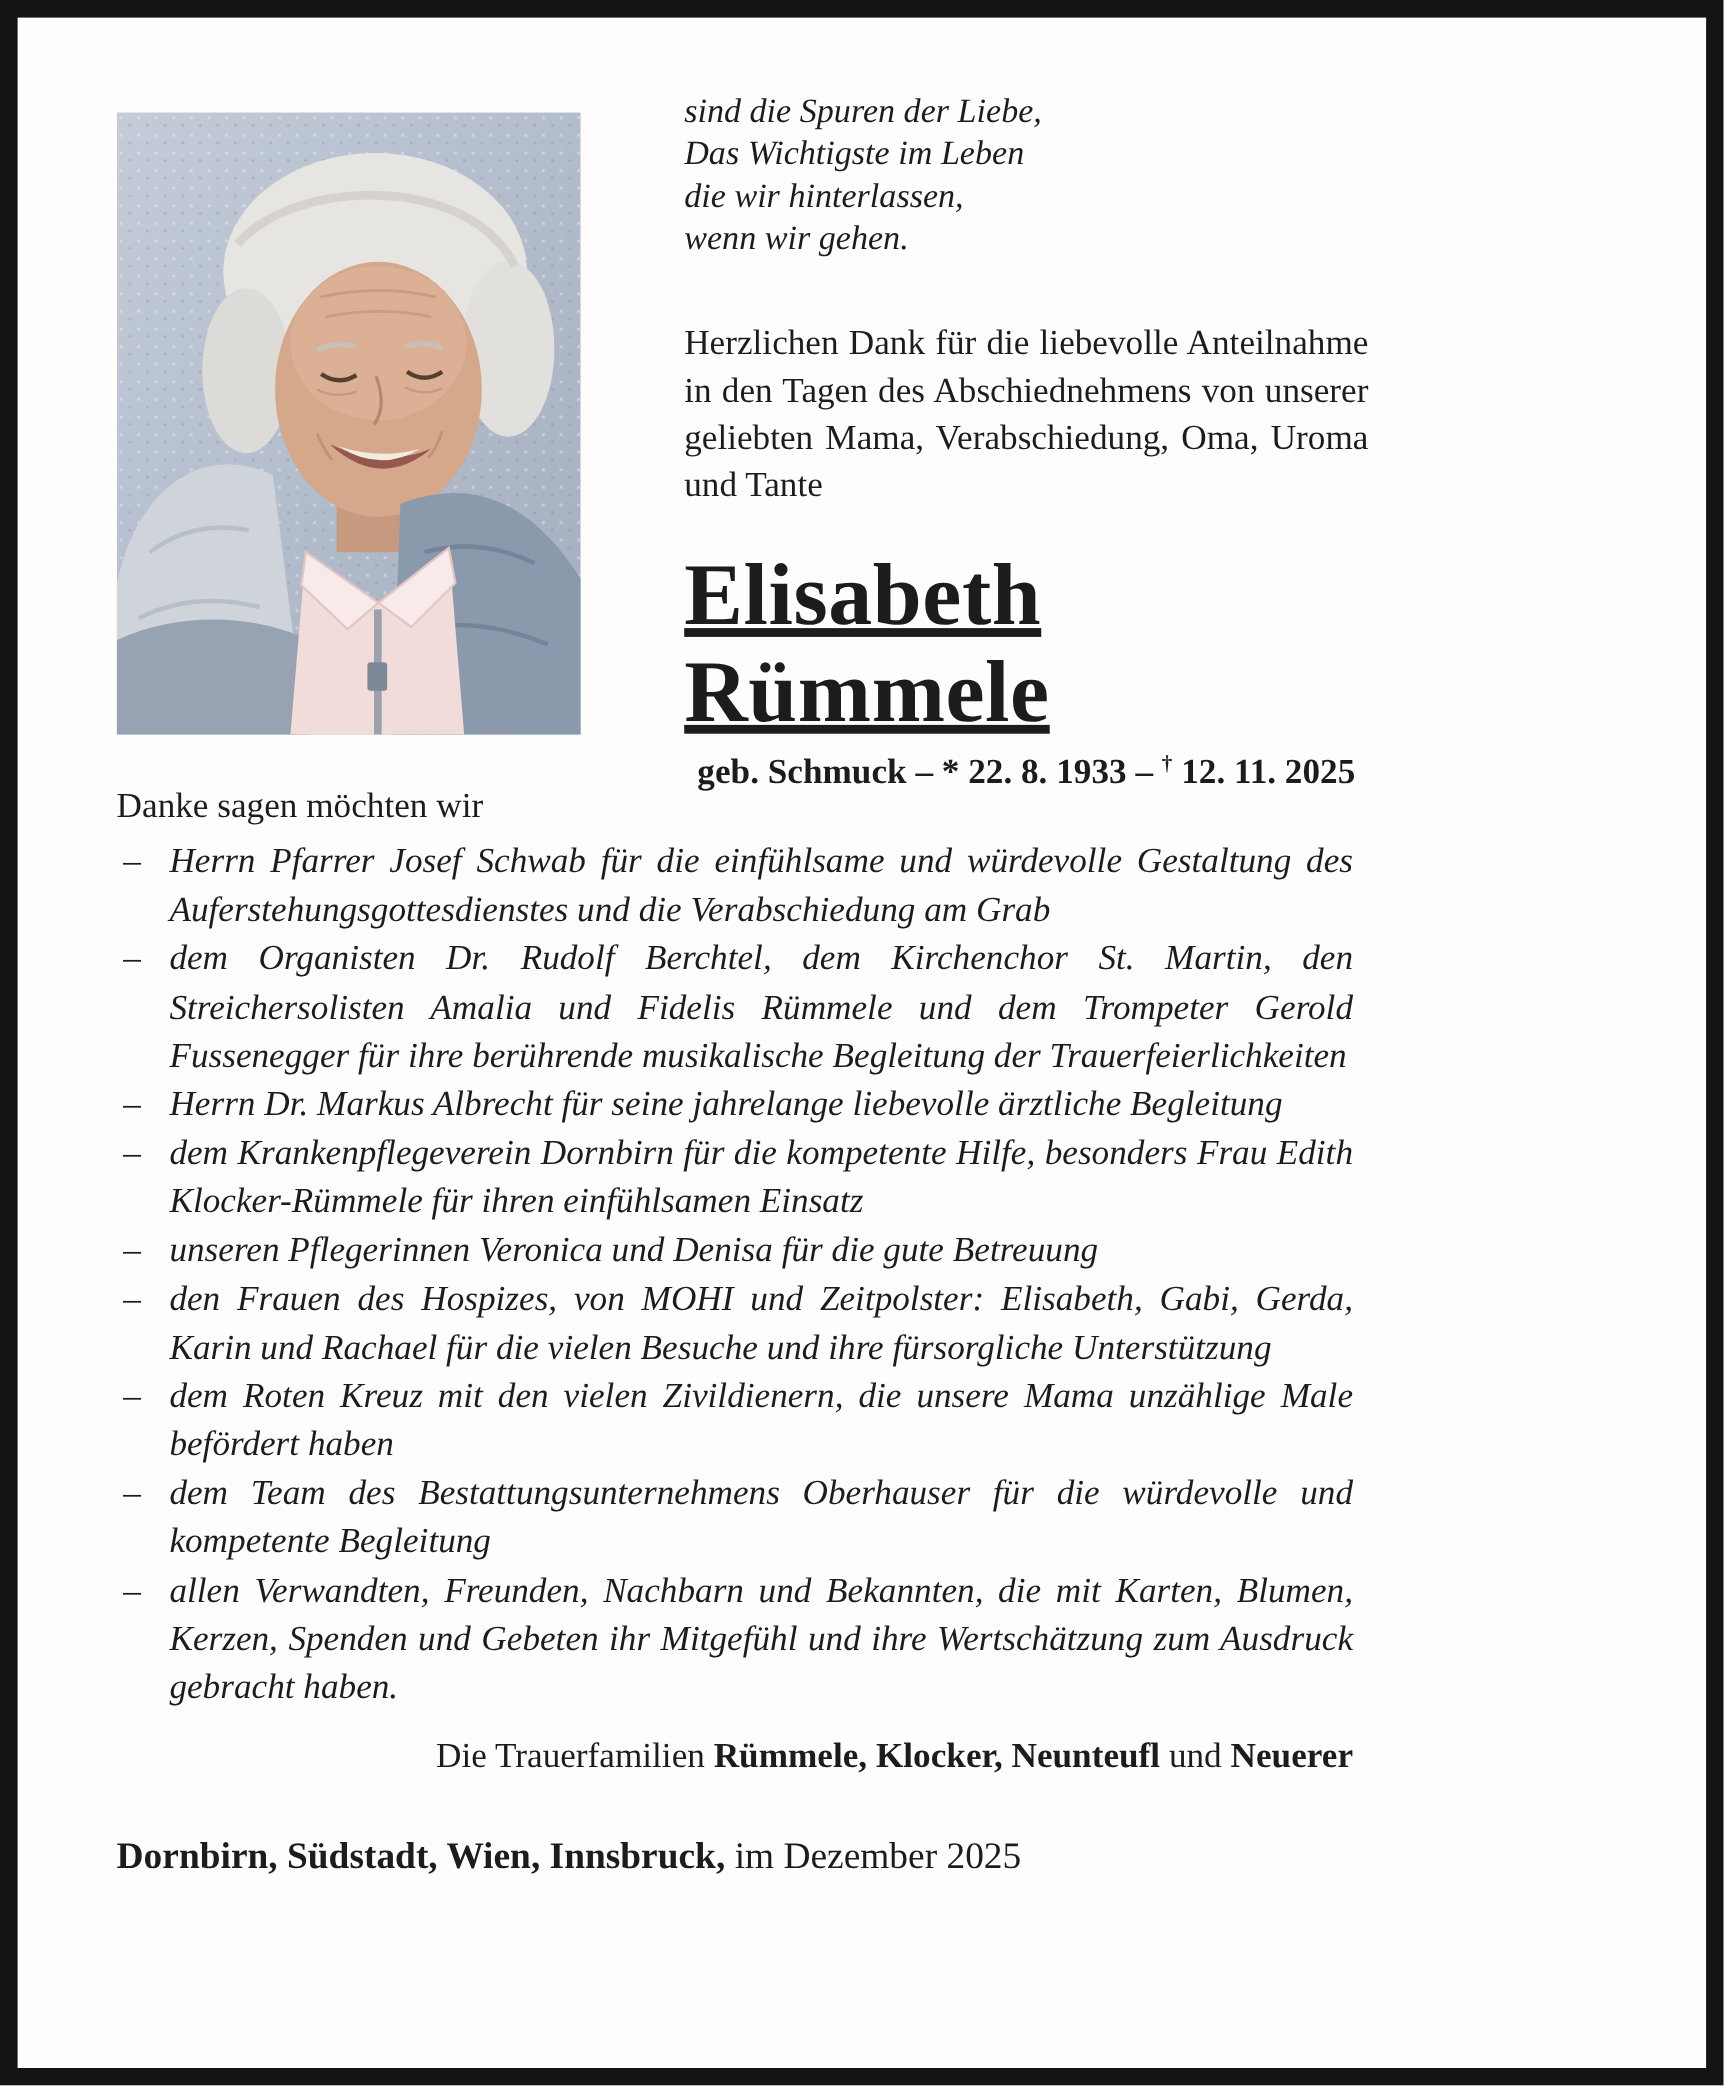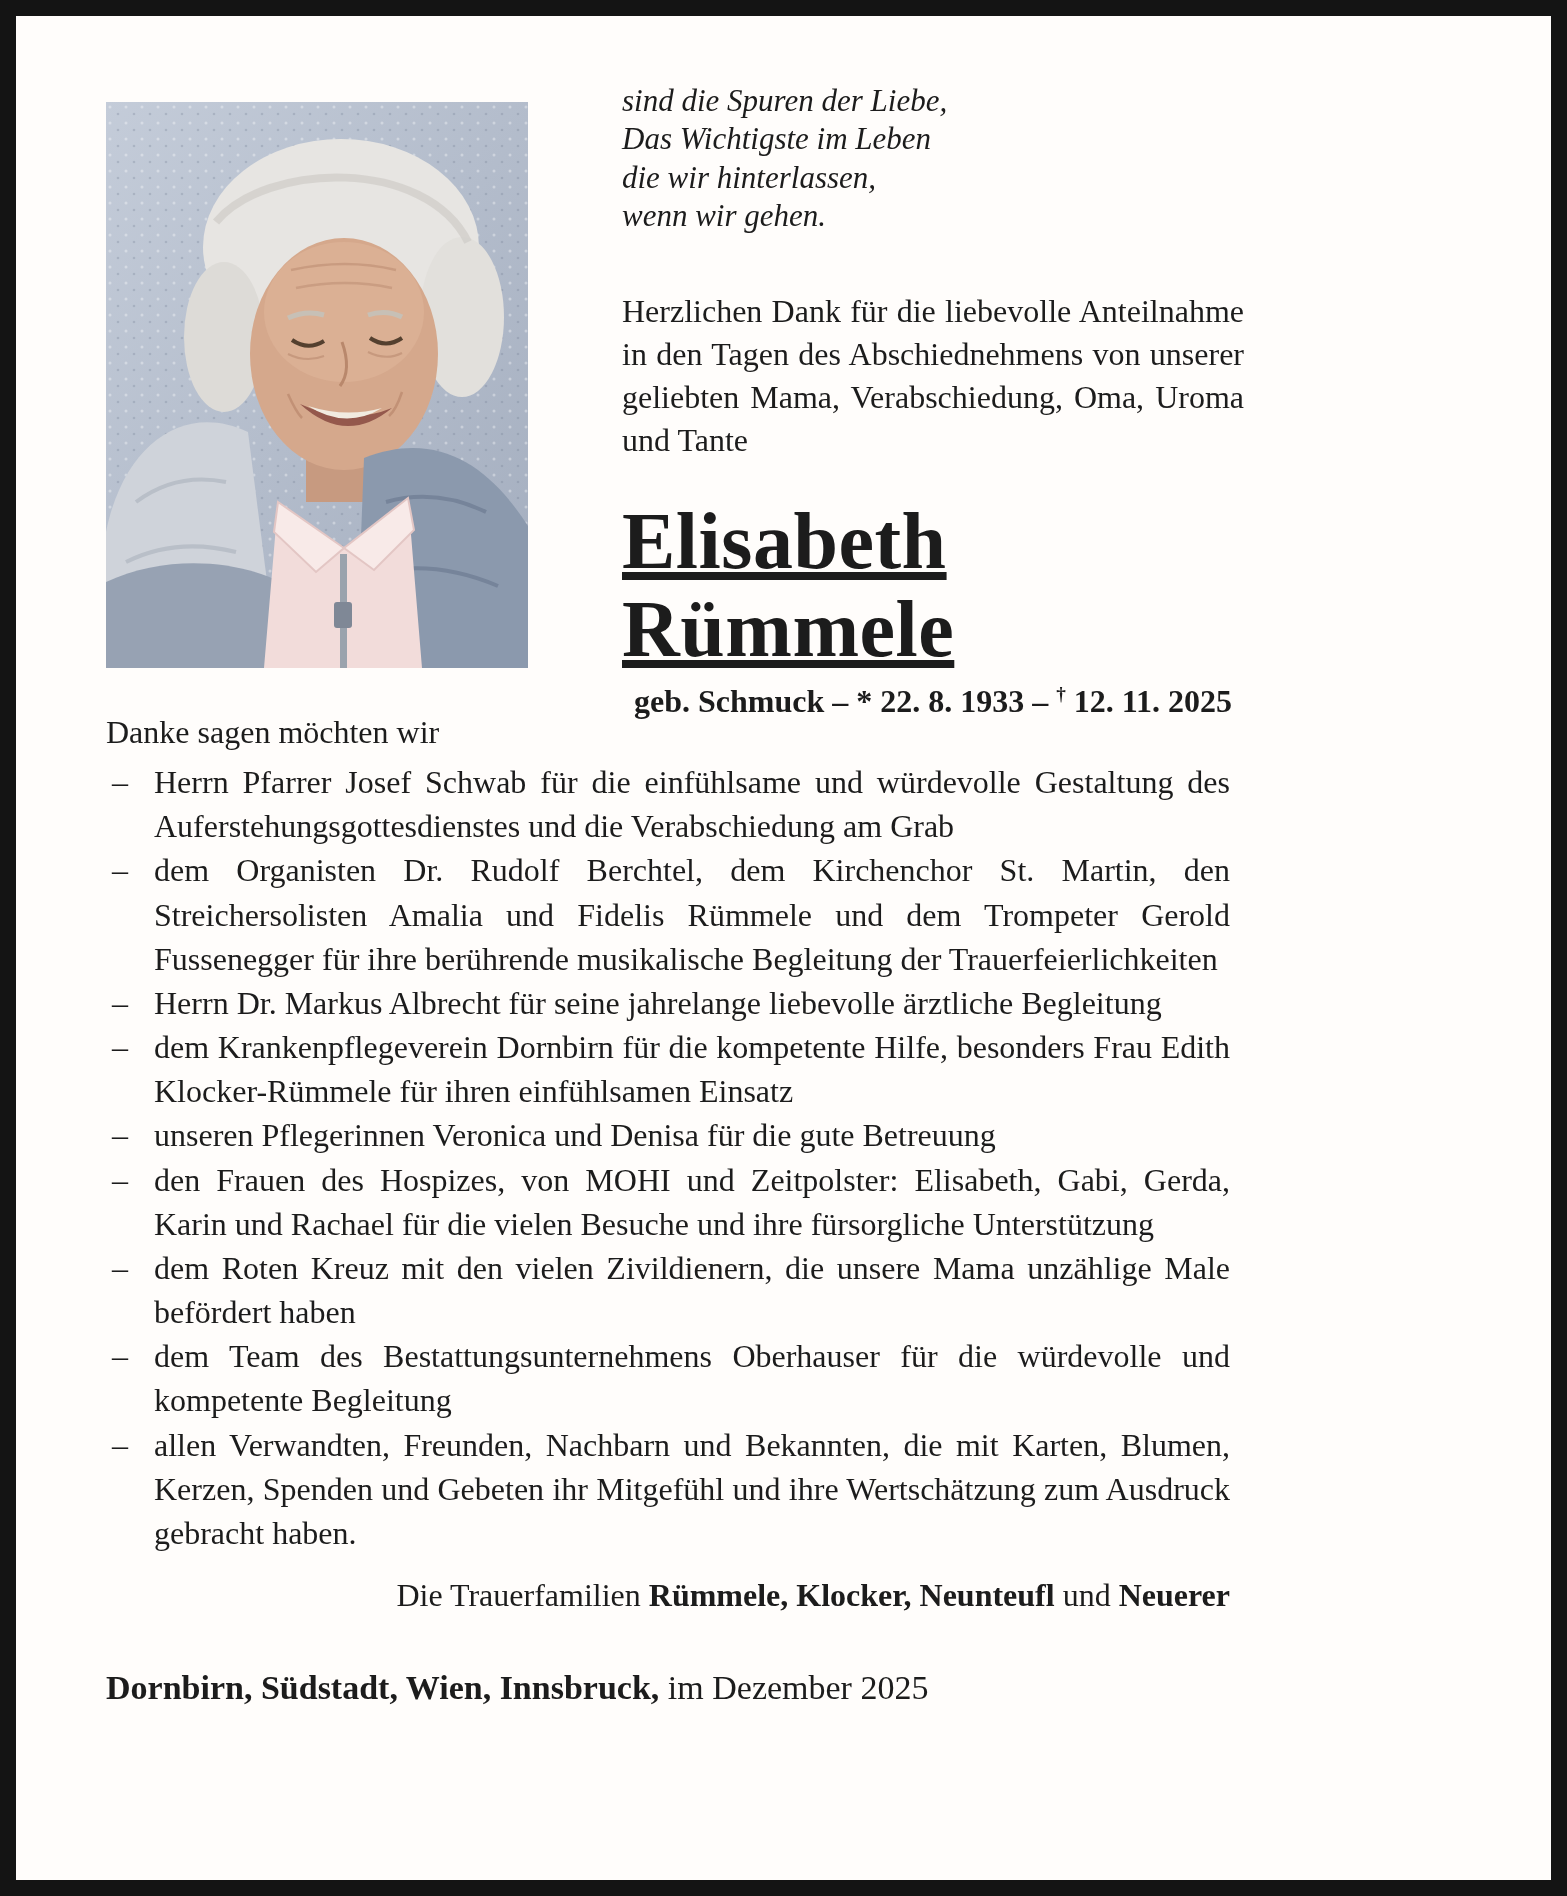--- a/index.html
+++ b/index.html
@@ -78,20 +78,21 @@
   .thanks-heading { margin: 0 0 6px 0; }
 
   .thank-item { display: flex; }
   .thank-marker {
     flex: 0 0 48px;
     padding-left: 6px;
   }
   .thank-text {
     flex: 1;
     text-align: justify;
+    font-style: italic;
   }
 
   .families {
     margin-top: 18px;
     text-align: right;
   }
   .families b { font-weight: 700; }
 
   .footer {
     margin-top: 48px;

